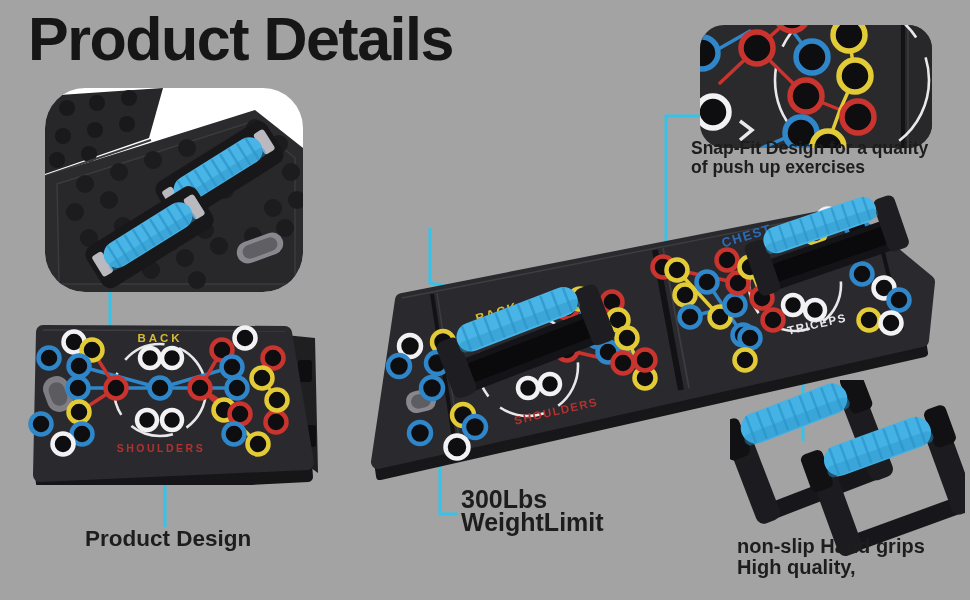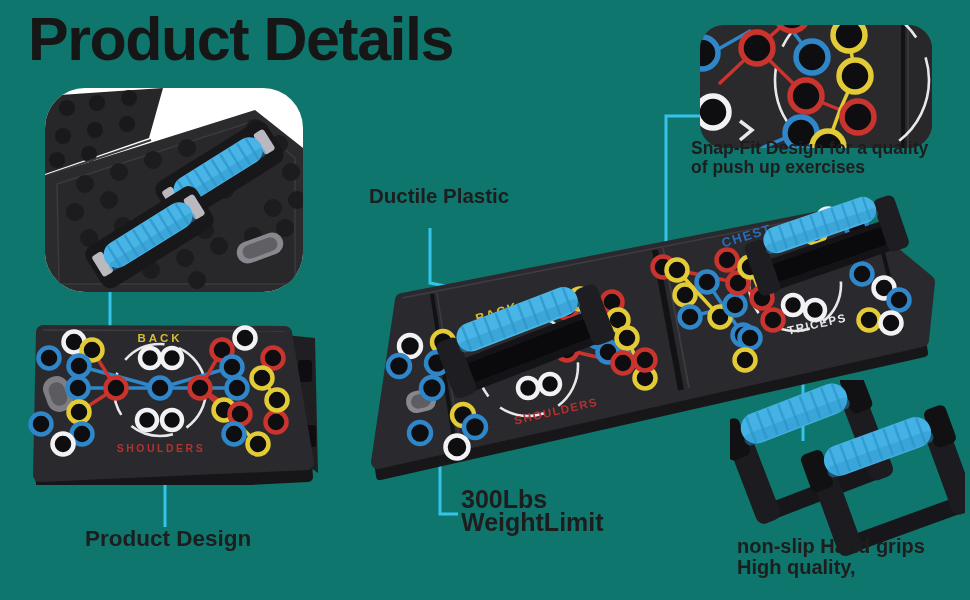--- a/index.html
+++ b/index.html
@@ -1,16 +1,16 @@
 <!DOCTYPE html>
 <html><head>
 <meta charset="utf-8">
 <style>
   html,body{margin:0;padding:0;background:#ffffff;}
-  .stage{position:relative;width:970px;height:600px;background:#0f766e;overflow:hidden;
+  .stage{position:relative;width:970px;height:600px;background:#a3a3a3;overflow:hidden;
          font-family:"Liberation Sans",sans-serif;}
   .abs{position:absolute;}
   .page-title{left:28px;top:0px;font-size:61px;font-weight:bold;letter-spacing:-1.5px;
               color:#161616;line-height:78px;white-space:nowrap;}
   .callout-text{color:#1d1d1d;font-weight:bold;white-space:nowrap;}
   .t-durable{left:369px;top:185px;font-size:20.5px;line-height:22px;}
   .t-snap{left:691px;top:139px;font-size:17.5px;line-height:19px;}
   .t-weight{left:461px;top:488px;font-size:25px;line-height:23px;}
   .t-fold{left:85px;top:526px;font-size:22.5px;line-height:26px;}
   .t-grips{left:737px;top:536px;font-size:20px;line-height:21px;}
@@ -337,21 +337,20 @@
       <rect x="48" y="-26" width="25" height="88" rx="8" fill="#1c1c20"></rect>
       <rect x="-77" y="-48" width="23" height="40" rx="6" fill="#111114"></rect>
       <rect x="54" y="-48" width="23" height="40" rx="6" fill="#111114"></rect>
       <rect x="-56" y="-46" width="112" height="31" rx="15.5" fill="#45b2e5"></rect>
       <path class="ridge" d="M-46,-44 V-18 M-34.5,-44 V-18 M-23,-44 V-18 M-11.5,-44 V-18 M0,-44 V-18 M11.5,-44 V-18 M23,-44 V-18 M34.5,-44 V-18 M46,-44 V-18"></path>
       <rect x="-56" y="-28" width="112" height="12" rx="6" fill="#2c95c9" opacity=".45"></rect>
     </g>
   </svg>
 
   <div class="abs callout-text t-durable">
-    <div>Ductile Plastic</div>
   </div>
 
   <div class="abs callout-text t-snap">
     <div>Snap-Fit Design for a quality</div>
     <div>of push up exercises</div>
   </div>
 
   <div class="abs callout-text t-weight">
     <div>300Lbs</div>
     <div>WeightLimit</div>

